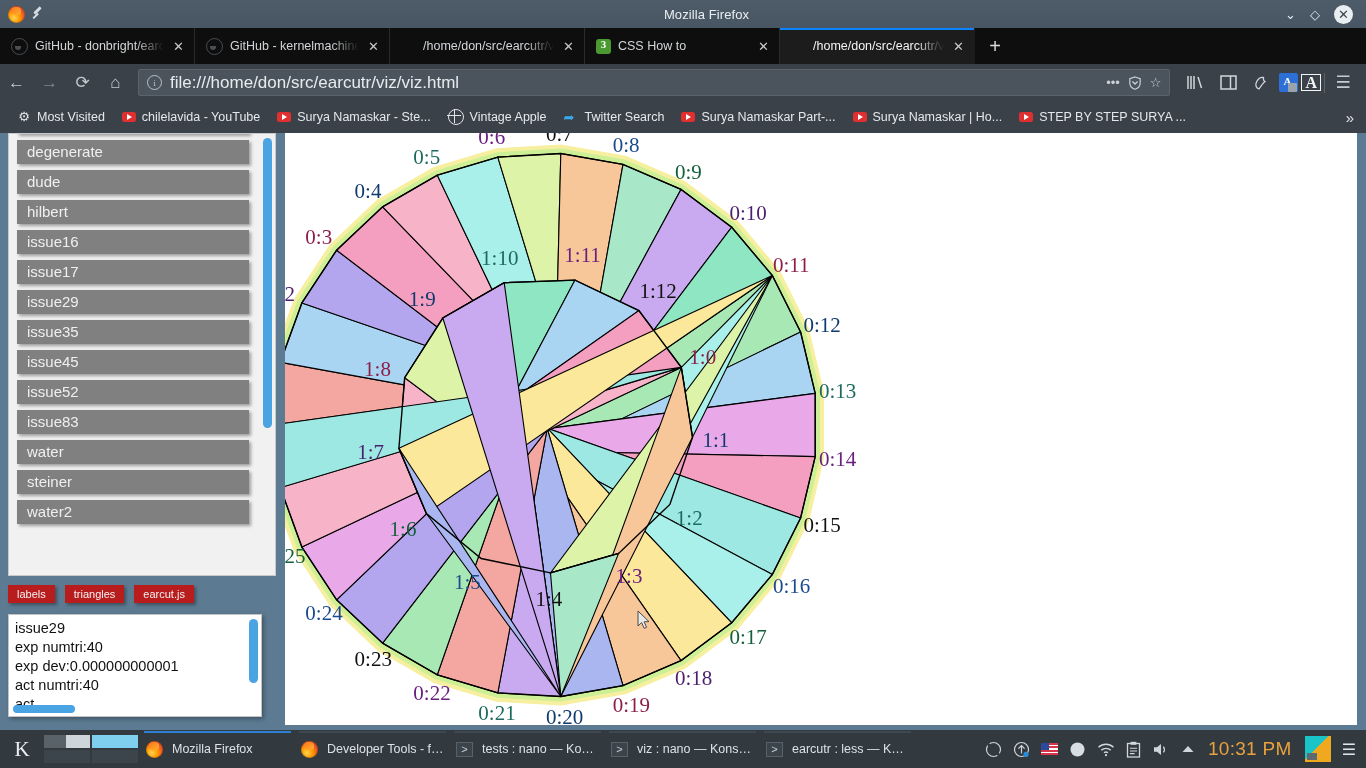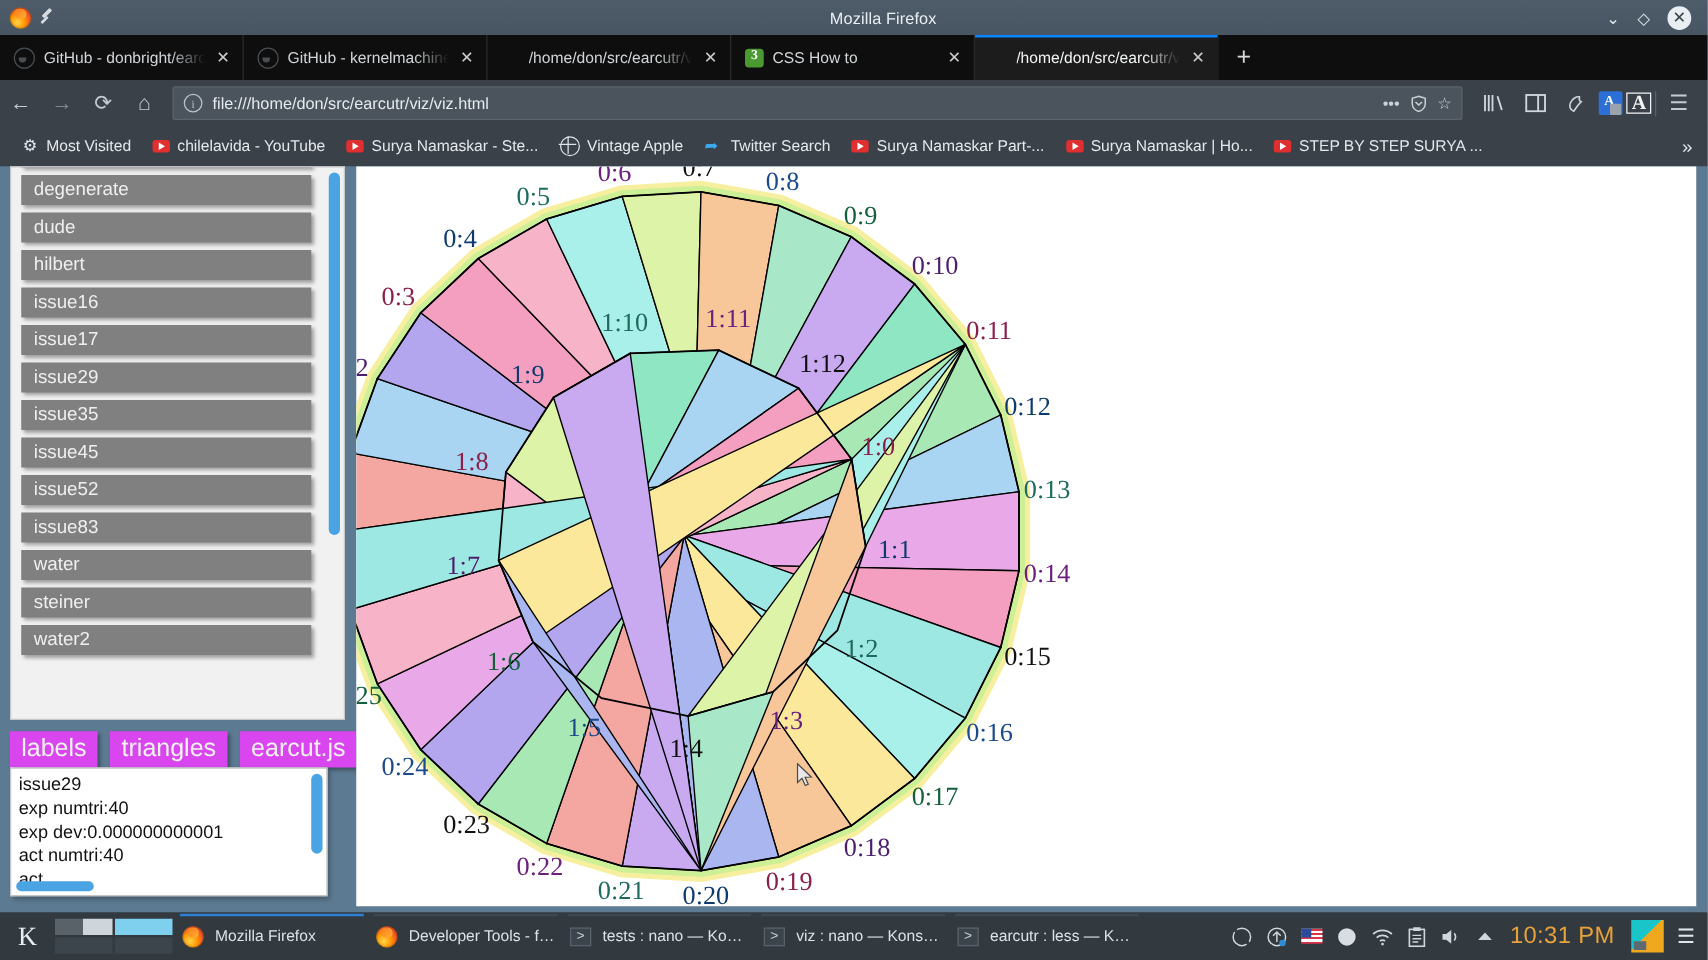--- a/index.html
+++ b/index.html
@@ -53,21 +53,21 @@
   #tabstrip .newtab{display:flex;align-items:center;justify-content:center;width:40px;color:#d6dadd;font-size:20px;font-weight:300;}
 
   
   #navbar{position:absolute;left:0;top:64px;width:1366px;height:37px;background:#3a4148;display:flex;align-items:center;}
   .navbtn{width:33px;height:33px;display:flex;align-items:center;justify-content:center;color:#c3cad0;font-size:17px;}
   .navbtn.dim{color:#7d868e;}
   #urlbox{flex:1;margin:0 10px 0 6px;height:25px;background:#4b5view;}
   #urlbox{background:#4b545c;border:1px solid #5b646c;border-radius:2px;display:flex;align-items:center;padding:0 8px;gap:8px;}
   #urlbox .info{width:13px;height:13px;border:1.3px solid #b9c1c7;border-radius:50%;color:#b9c1c7;font-size:9px;
     display:flex;align-items:center;justify-content:center;font-family:"Liberation Serif",serif;flex:0 0 13px;}
-  #urlbox .utext{flex:1;color:#e6ebef;font-size:13px;white-space:nowrap;overflow:hidden;}
+  #urlbox .utext{flex:1;color:#e6ebef;font-size:17px;white-space:nowrap;overflow:hidden;}
   #urlbox .uicon{color:#c9d0d6;font-size:13px;}
   .shield{width:14px;height:14px;position:relative;}
   .shield svg{display:block;}
   .navright{display:flex;align-items:center;gap:3px;padding-right:8px;}
   .navright .navbtn{width:30px;}
   .sep{width:1px;height:20px;background:#596views;}
   .sep{background:#5a636b;}
   .translate-badge{width:19px;height:19px;border-radius:2px;background:#2c6fd6;position:relative;display:flex;align-items:center;justify-content:center;}
   .translate-badge b{color:#fff;font-size:11px;font-family:"Liberation Serif",serif;line-height:1;margin:-3px 0 0 -3px;}
   .translate-badge i{position:absolute;right:1px;bottom:0px;width:9px;height:9px;background:#9aa3ab;border-radius:1px;}
@@ -94,21 +94,21 @@
     border:1px solid #c9c9c9;box-sizing:border-box;overflow:hidden;}
   #listinner{position:absolute;left:0;top:-24px;width:250px;}
   .litem{margin:0 0 6px 8px;height:24px;line-height:24px;background:#808080;color:#efefef;
     font-size:15px;padding-left:10px;box-sizing:border-box;width:232px;
     box-shadow:2px 2px 3px rgba(0,0,0,.35);font-family:"Liberation Sans",sans-serif;}
   #listsb{position:absolute;right:3px;top:4px;width:9px;height:430px;background:#f1f1f1;}
   #listsb i{position:absolute;left:0;top:0;width:9px;height:290px;background:#4aa3e2;border-radius:5px;display:block;}
 
   
   #btnrow{position:absolute;left:8px;top:452px;display:flex;gap:10px;}
-  .vbtn{background:#d946ef;color:#f2f2f2;font-size:20px;padding:3px 9px;
+  .vbtn{background:#b91c1c;color:#f2f2f2;font-size:11px;padding:3px 9px;
         box-shadow:2px 2px 3px rgba(0,0,0,.35);}
 
   
   #logbox{position:absolute;left:8px;top:481px;width:254px;height:103px;background:#ffffff;
     border:1px solid #c4c4c4;box-sizing:border-box;overflow:hidden;
     box-shadow:2px 2px 4px rgba(0,0,0,.3);}
   #logtext{padding:4px 6px;font-size:14.5px;line-height:19px;color:#111;white-space:pre;
     font-family:"Liberation Sans",sans-serif;}
   #logsb{position:absolute;right:3px;top:4px;width:9px;height:74px;}
   #logsb i{position:absolute;left:0;top:0;width:9px;height:64px;background:#4aa3e2;border-radius:5px;display:block;}

